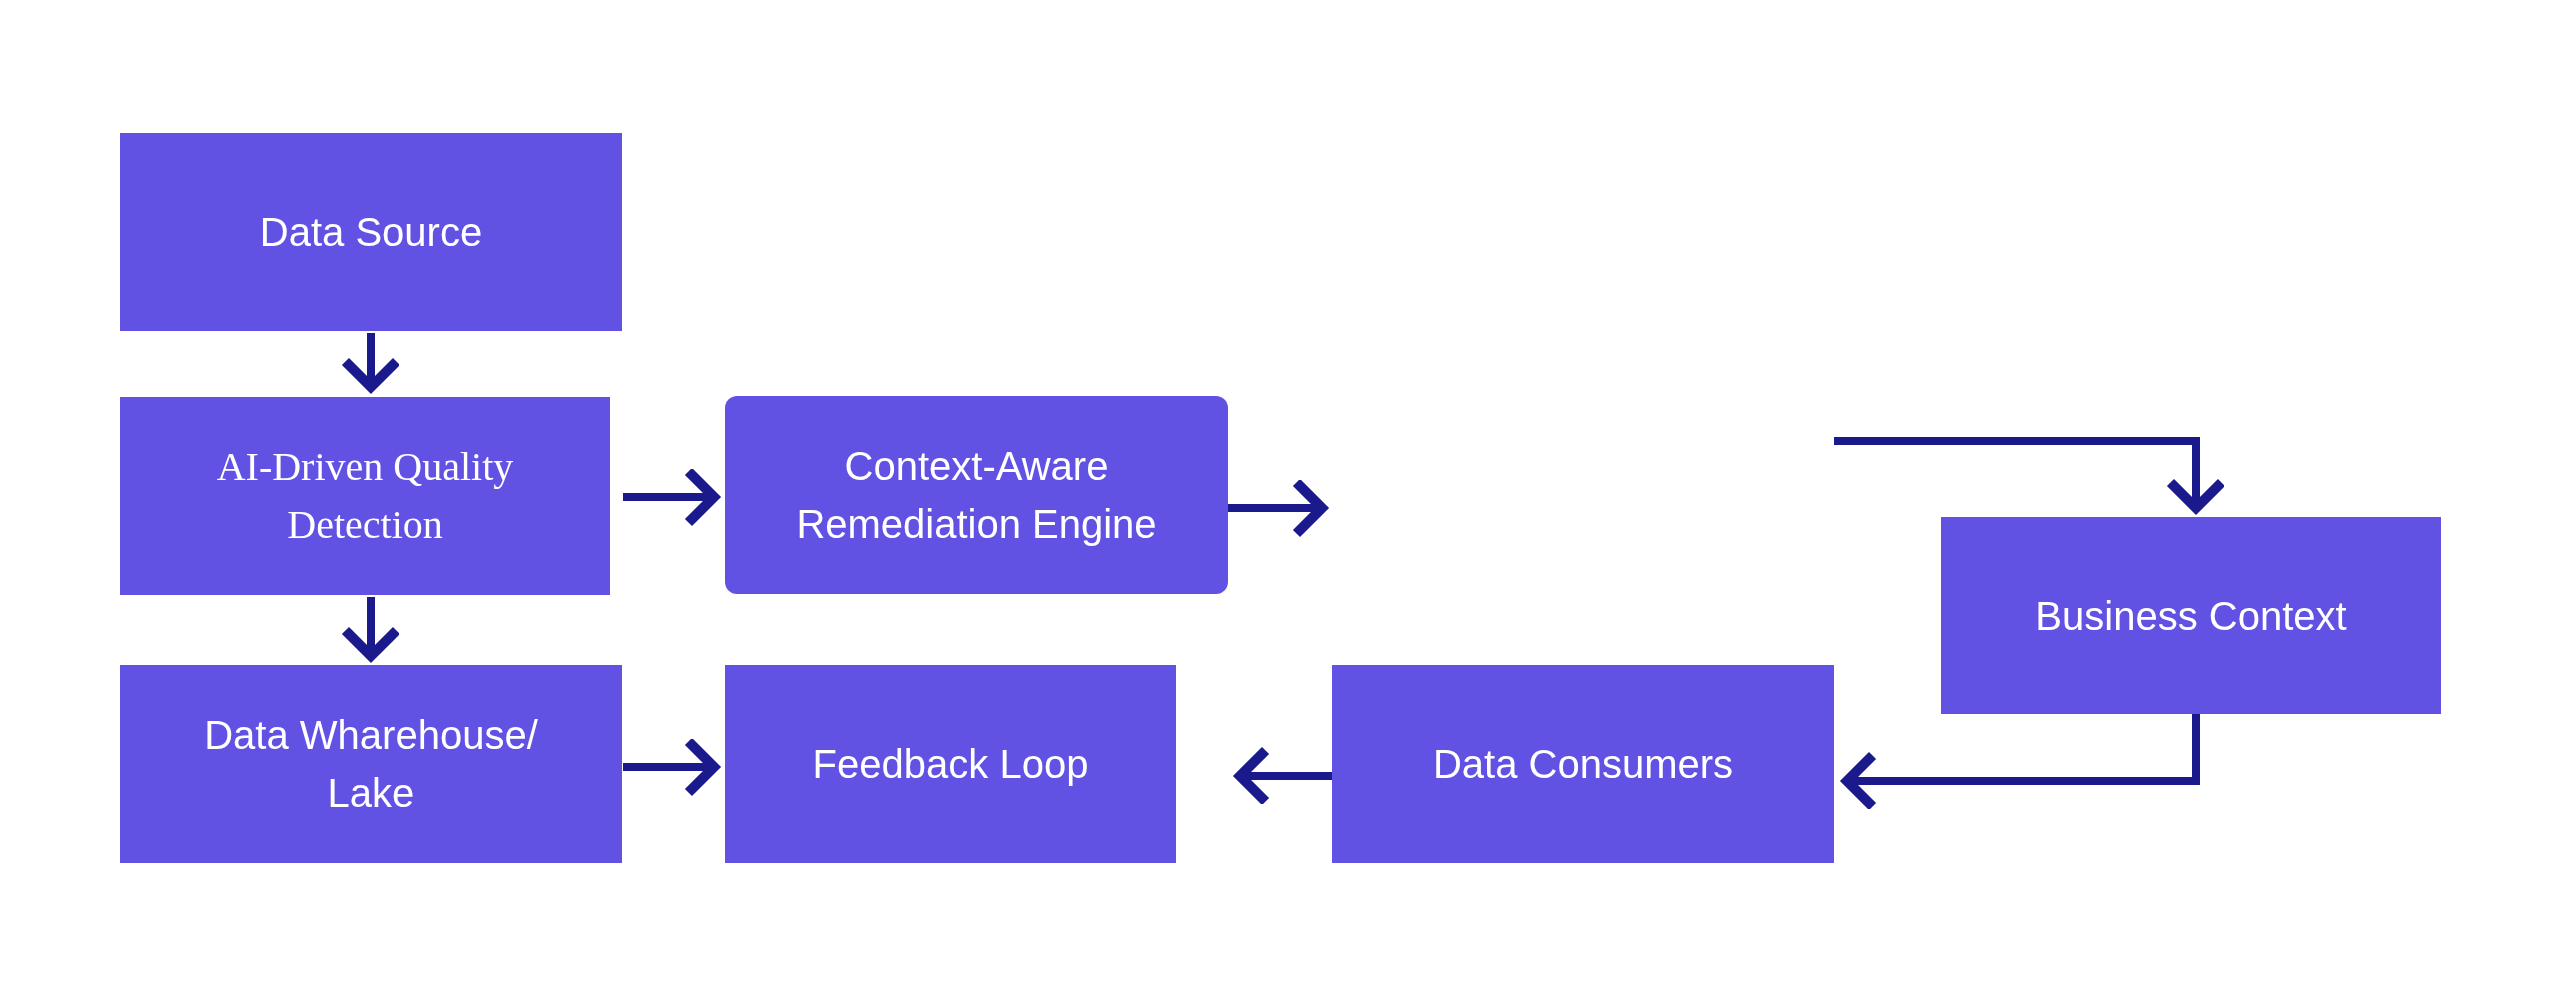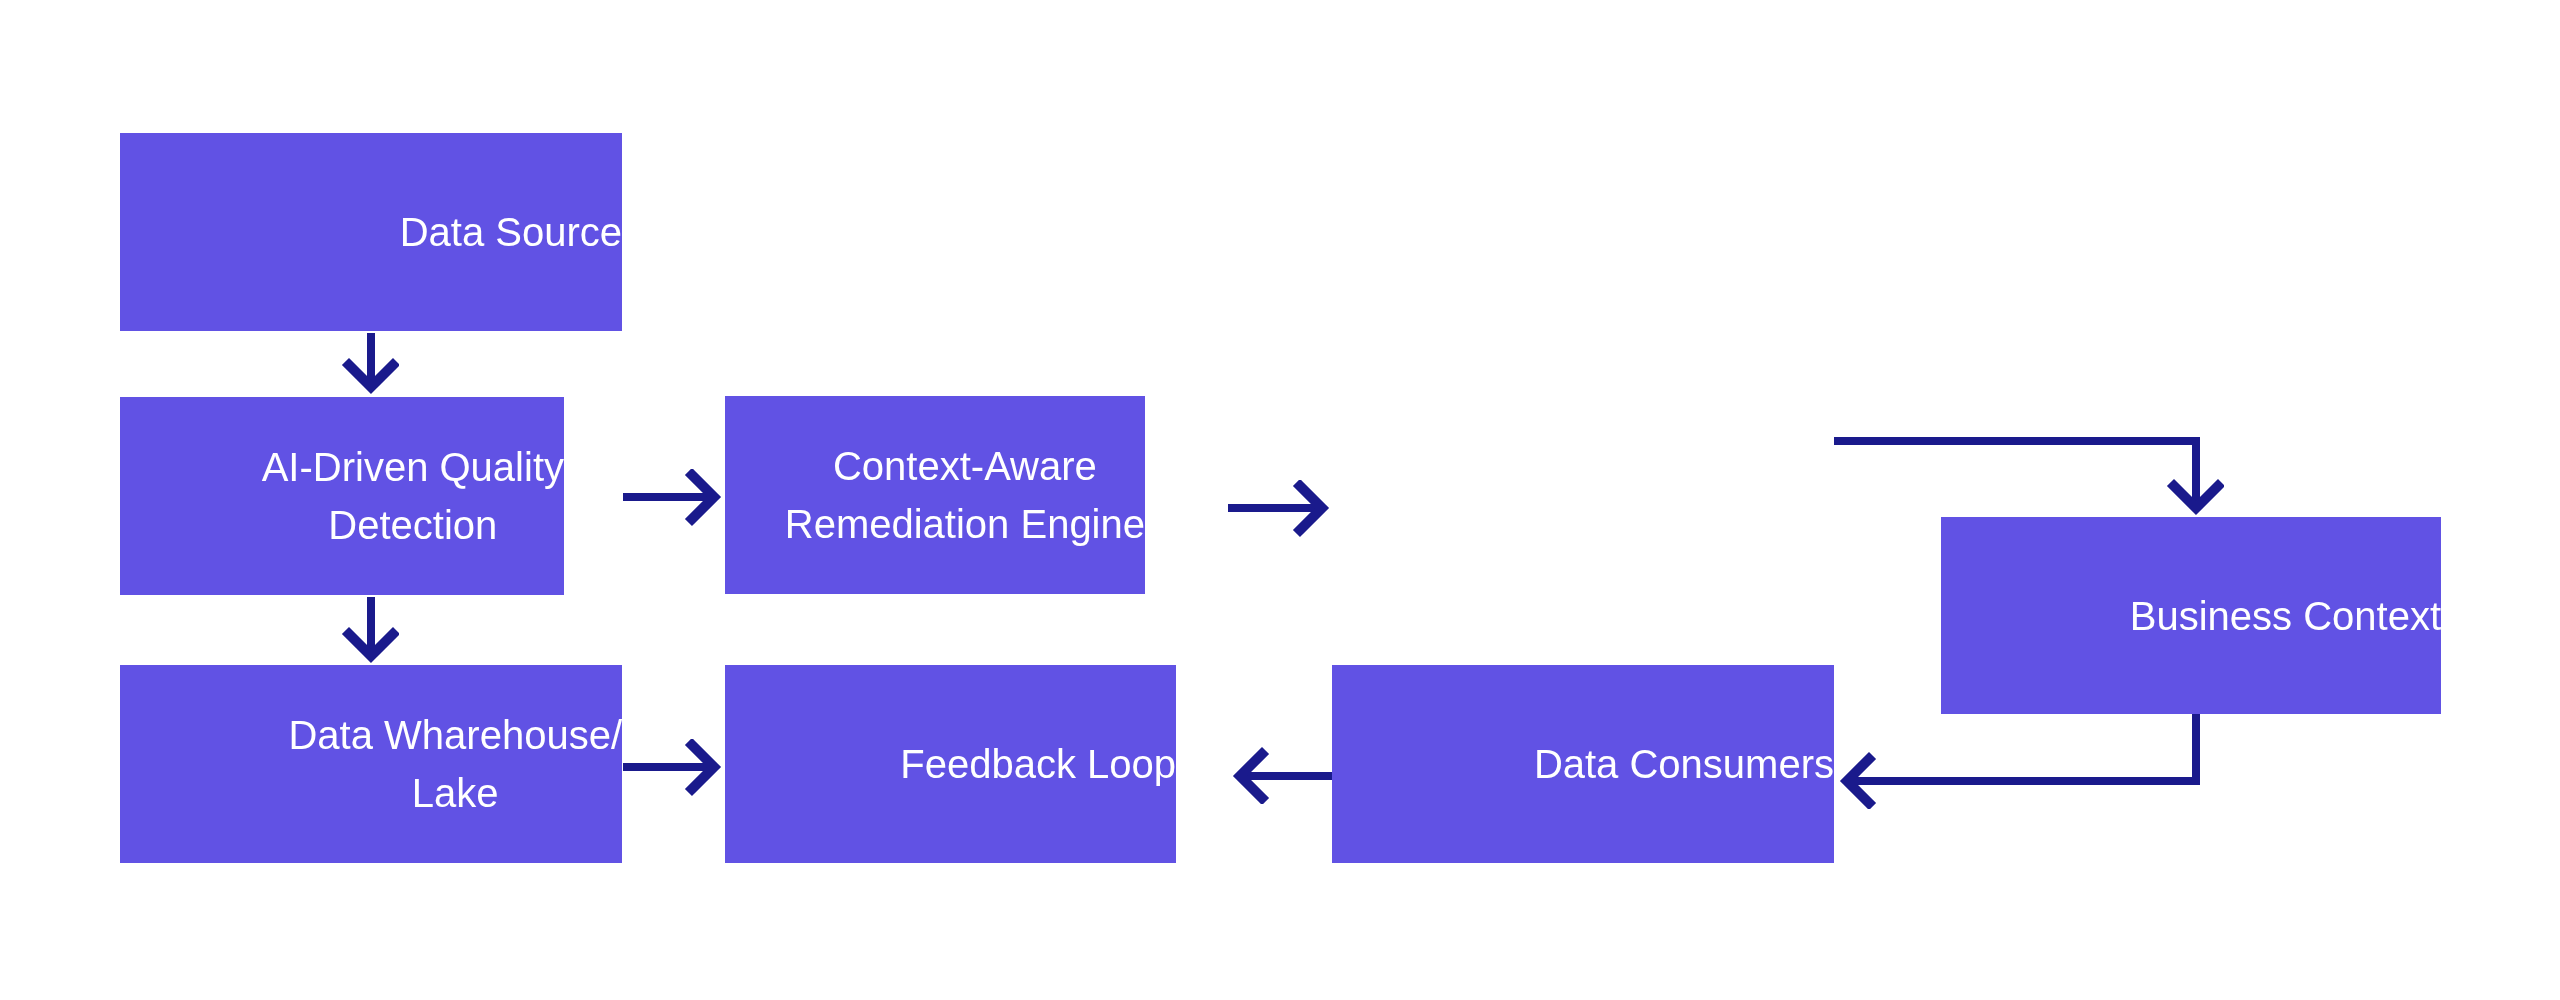--- a/index.html
+++ b/index.html
@@ -14,21 +14,21 @@
     background: var(--canvas-bg, #ffffff);
     font-family: "Liberation Sans", sans-serif;
     overflow: hidden;
   }
   .node {
     position: absolute;
     background: var(--node-fill, #6152e4);
     color: var(--node-text, #ffffff);
     display: flex;
     align-items: center;
-    justify-content: flex-end;
+    justify-content: center;
     text-align: center;
     font-size: 40px;
     line-height: 1.45;
     white-space: pre-line;
     box-sizing: border-box;
   }
   .edge-layer {
     position: absolute;
     left: 0;
     top: 0;
@@ -70,26 +70,26 @@
     <path class="edge" d="M 1834 441 L 2196 441 L 2196 508" marker-end="url(#chev)"></path>
     <path class="edge" d="M 2196 714 L 2196 781 L 1847 781" marker-end="url(#chev)"></path>
     <path class="edge" d="M 1333 776 L 1240 776" marker-end="url(#chev)"></path>
     <path class="edge" d="M 623 767 L 714 767" marker-end="url(#chev)"></path>
   </svg>
 
   <div class="node" style="left:120px; top:133px; width:502px; height:198px;">
     <span>Data Source</span>
   </div>
 
-  <div class="node" style="left:120px; top:397px; width:444px; height:198px;">
+  <div class="node" style="left:120px; top:397px; width:490px; height:198px;font-family:Liberation Serif, serif;">
     <span>AI-Driven Quality
 Detection</span>
   </div>
 
-  <div class="node" style="left:725px; top:396px; width:420px; height:198px;">
+  <div class="node" style="left:725px; top:396px; width:503px; height:198px;border-radius:12px;">
     <span>Context-Aware
 Remediation Engine</span>
   </div>
 
 
   <div class="node" style="left:1941px; top:517px; width:500px; height:197px;">
     <span>Business Context</span>
   </div>
 
   <div class="node" style="left:120px; top:665px; width:502px; height:198px;">

